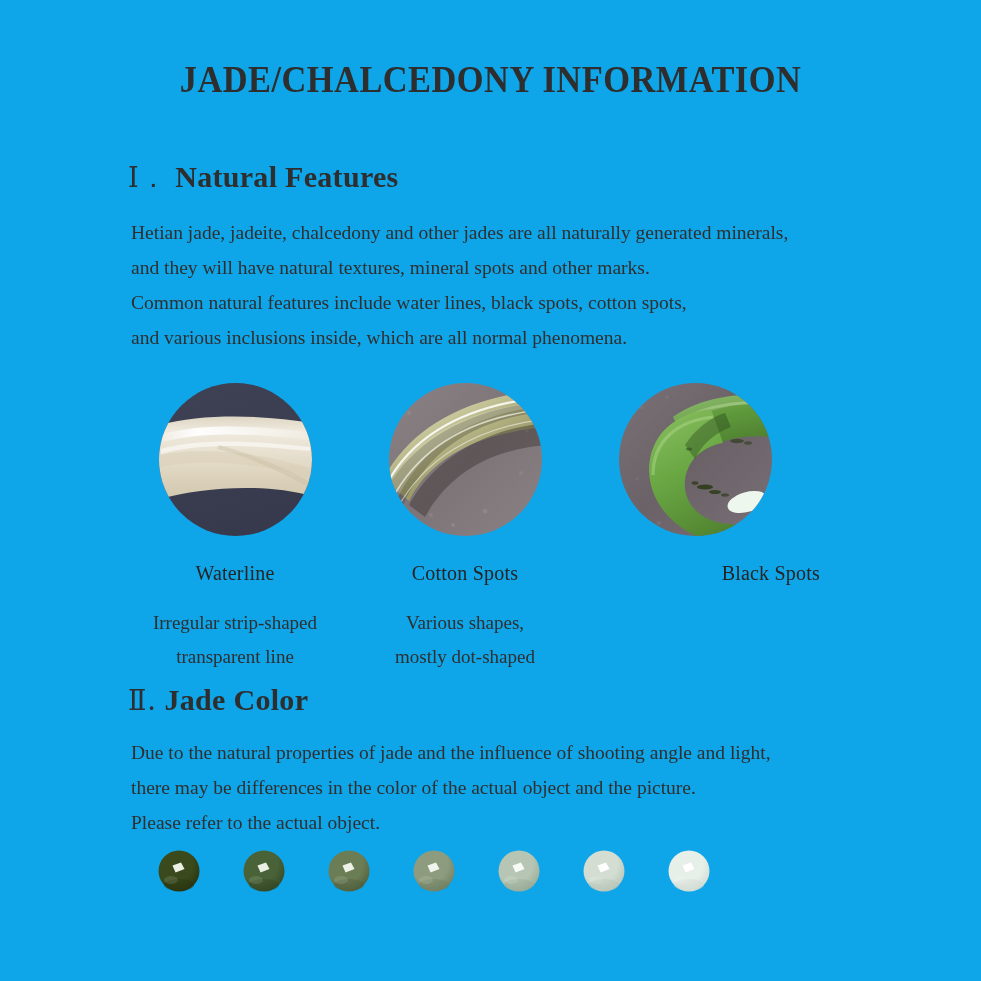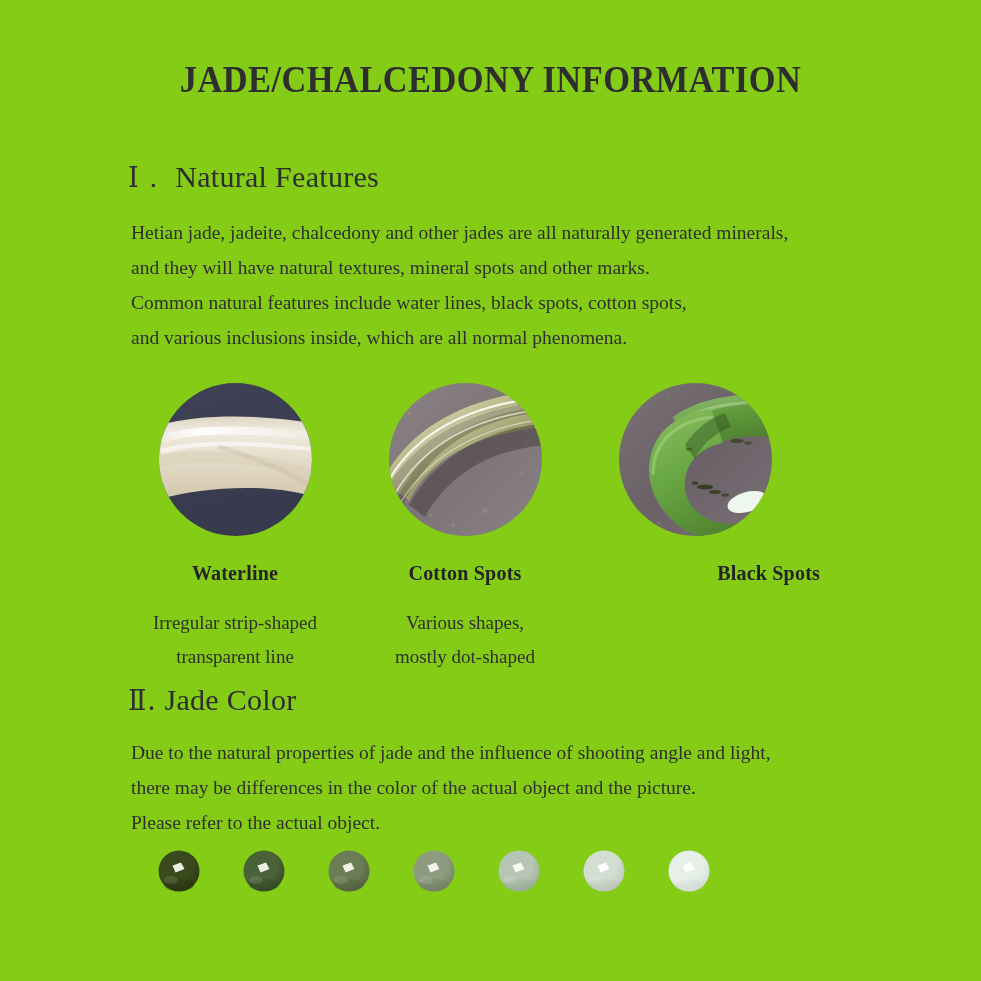--- a/index.html
+++ b/index.html
@@ -12,21 +12,21 @@
     height: 981px;
     overflow: hidden;
     font-family: "Liberation Serif", "DejaVu Serif", serif;
     color: #2b2b2b;
     position: relative;
   }
 
   .page {
     position: absolute;
     inset: 0;
-    background: #84cc16;
+    background: #0ea5e9;
     padding-left: 24px;
   }
 
   
   .page-title {
     position: absolute;
     top: 58px;
     left: 0;
     width: 981px;
     text-align: center;
@@ -46,21 +46,21 @@
     color: #2e2e2e;
     white-space: nowrap;
   }
   .section-heading .numeral {
     font-weight: normal;
     font-family: "DejaVu Serif", "Liberation Serif", serif;
     font-size: 27px;
     letter-spacing: 1px;
   }
   .section-heading .heading-text {
-    font-weight: normal;
+    font-weight: bold;
     letter-spacing: 0.3px;
   }
   #heading-1 { top: 160px; }
   #heading-2 { top: 683px; text-align: center; }
 
   
   .body-block {
     position: absolute;
     left: 131px;
     width: 780px;
@@ -112,21 +112,21 @@
     position: absolute;
     top: 0;
     width: 250px;
     text-align: center;
   }
   .caption-cell.c0 { left: -10px; }
   .caption-cell.c1 { left: 220px; }
   .caption-cell.c2 { left: 450px; text-align: right; }
   .caption-title {
     font-size: 20px;
-    font-weight: bold;
+    font-weight: normal;
     color: #242424;
     letter-spacing: 0.2px;
   }
   .caption-desc {
     margin-top: 21px;
     font-size: 19px;
     line-height: 34px;
     color: #2f2f2f;
   }
   .caption-desc .line { white-space: nowrap; }

